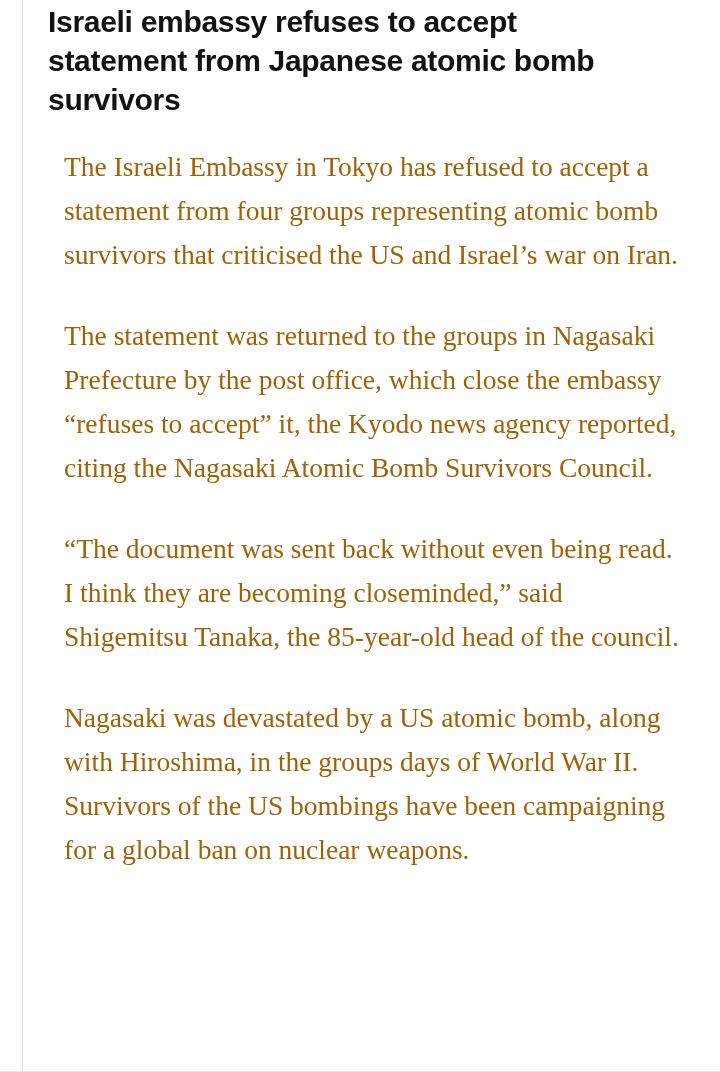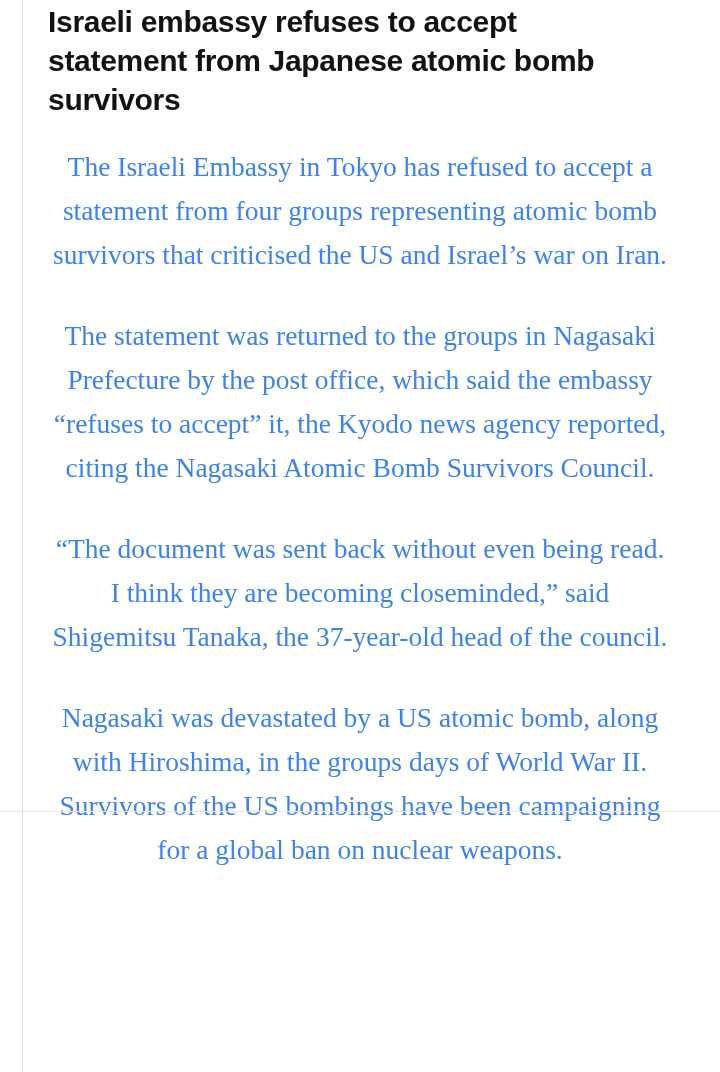--- a/index.html
+++ b/index.html
@@ -10,21 +10,21 @@
   body {
     width: 720px;
     height: 1072px;
     overflow: hidden;
     font-family: "Liberation Serif", serif;
     color: #121212;
   }
   .page {
     position: relative;
     width: 720px;
-    height: 812px;
+    height: 1072px;
     background: #ffffff;
     box-sizing: border-box;
   }
   
   .left-rule {
     position: absolute;
     left: 22px;
     top: 0;
     width: 1px;
     height: 1072px;
@@ -49,24 +49,24 @@
     width: 600px;
   }
   .body-text {
     margin: 0;
     padding: 0;
   }
   .para {
     font-family: "Liberation Serif", serif;
     font-size: 27.5px;
     line-height: 44px;
-    color: #3b82f6;
-    margin: 0;
+    color: #a16207;
+    margin: 16px;
     width: 624px;
-    text-align: center;
+    text-align: left;
     -webkit-hyphens: auto;
     hyphens: auto;
   }
   .para.first {
     margin-top: 26px;
   }
   .para + .para {
     margin-top: 37px;
   }
   
@@ -85,22 +85,22 @@
 <div class="page">
 
   <div class="left-rule"></div>
 
   <div class="article">
 
     <h1 class="headline">Israeli embassy refuses to accept statement from Japanese atomic bomb survivors</h1>
 
     <div class="body-text">
       <p class="para first">The Israeli Embassy in Tokyo has refused to accept a statement from four groups repre­senting atomic bomb survivors that criti­cised the US and Israel’s war on Iran.</p>
-      <p class="para">The statement was returned to the groups in Nagasaki Prefecture by the post office, which said the embassy “refuses to accept” it, the Kyodo news agency reported, citing the Nagasaki Atomic Bomb Survivors Council.</p>
-      <p class="para">“The document was sent back without even being read. I think they are becoming close­minded,” said Shigemitsu Tanaka, the 37-year-old head of the council.</p>
+      <p class="para">The statement was returned to the groups in Nagasaki Prefecture by the post office, which close the embassy “refuses to accept” it, the Kyodo news agency reported, citing the Nagasaki Atomic Bomb Survivors Council.</p>
+      <p class="para">“The document was sent back without even being read. I think they are becoming close­minded,” said Shigemitsu Tanaka, the 85-year-old head of the council.</p>
       <p class="para">Nagasaki was devastated by a US atomic bomb, along with Hiroshima, in the groups days of World War II. Survivors of the US bombings have been campaigning for a global ban on nuclear weapons.</p>
     </div>
 
   </div>
 
   <div class="bottom-rule"></div>
 
 </div>
 
 </body></html>

